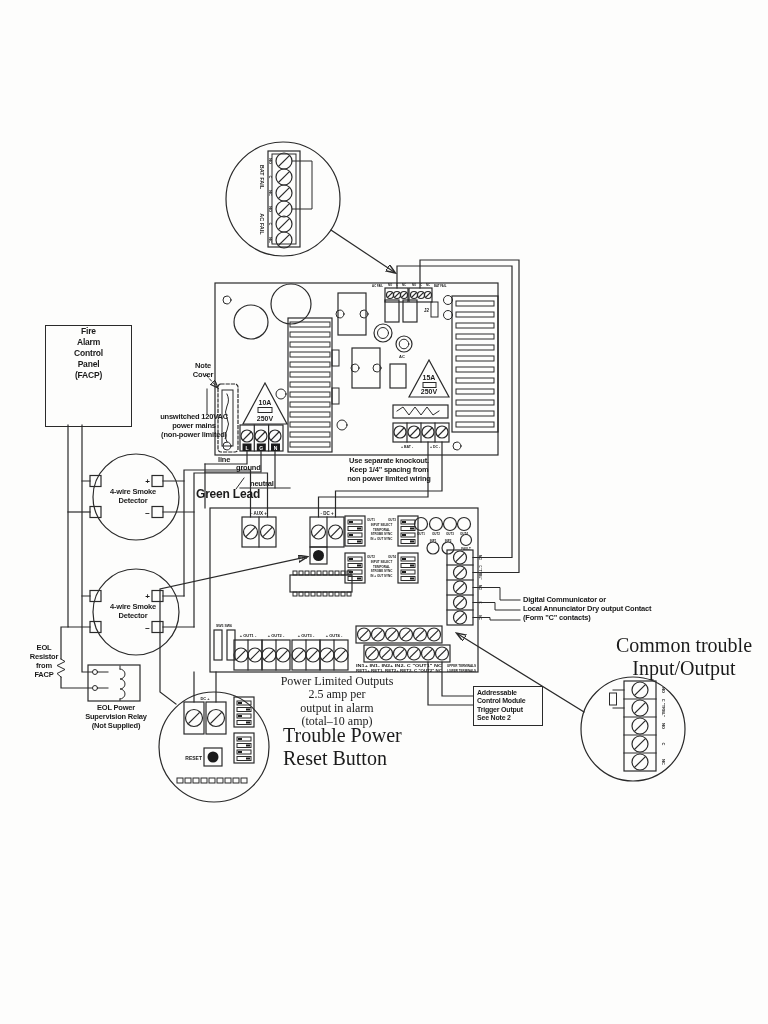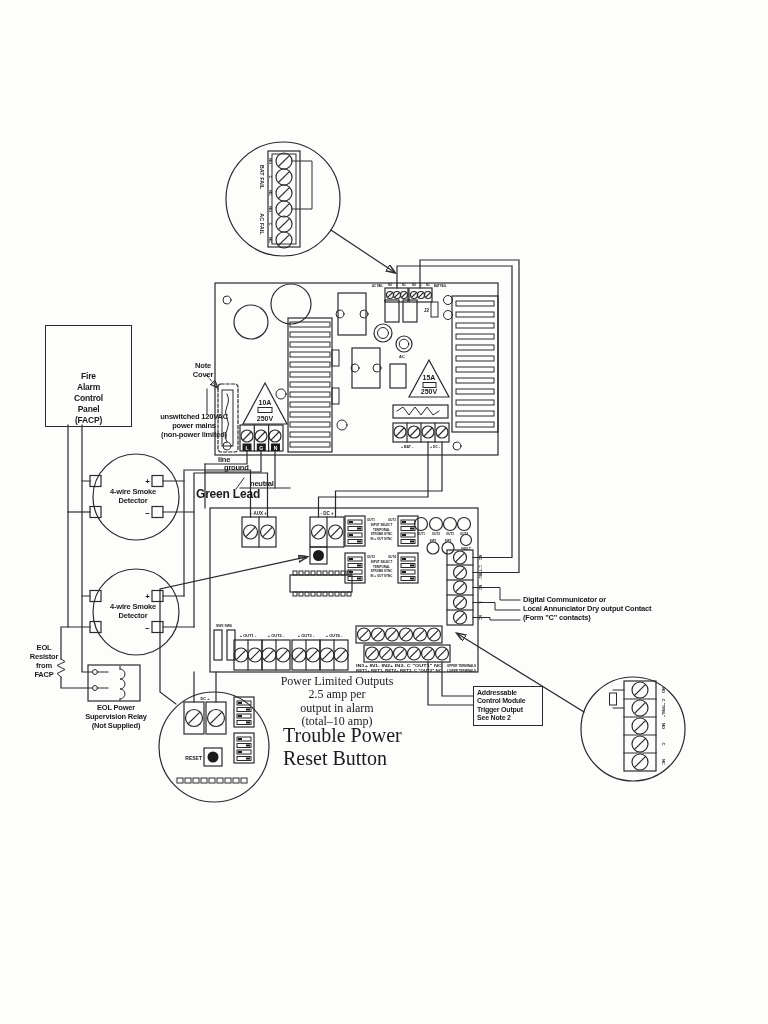--- a/index.html
+++ b/index.html
@@ -14,21 +14,21 @@
   .t28{font-size:2.8px}.t3{font-size:3px}.t32{font-size:3.2px}.t35{font-size:3.5px}
   .t4{font-size:4px}.t45{font-size:4.5px}.t5{font-size:5px}.t55{font-size:5.5px}
   .t7{font-size:7px}.t8{font-size:8px}
   .wt{fill:#ffffff}
   .lbl{position:absolute;white-space:pre-line;font-weight:700;font-size:7.5px;line-height:1.2;letter-spacing:-0.2px}
   .c{text-align:center}
   .serif{font-family:"Liberation Serif","DejaVu Serif",serif;font-weight:400;letter-spacing:0}
   .big{font-size:20px;line-height:1.15}
   .med{font-size:12px;line-height:1.12}
   .boxed{border:1.3px solid #2a2a2a;padding:2px 3px}
-  .facp{border:1.6px solid #2a2a2a;display:flex;align-items:flex-end;justify-content:center;
+  .facp{border:1.6px solid #2a2a2a;display:flex;align-items:flex-start;justify-content:center;
         font-size:8.5px;line-height:1.3}
 </style>
 </head>
 <body>
 
 <div id="page">
 
 <svg width="768" height="1024" viewBox="0 0 768 1024">
   <defs>
     <marker id="ah" markerWidth="9" markerHeight="8" refX="6.5" refY="3" orient="auto">
@@ -499,41 +499,46 @@
 Panel
 (FACP)</span>
   </div>
 
   <div class="lbl c" style="left:180px;top:361px;width:46px">Note
 Cover</div>
   <div class="lbl c" style="left:138px;top:412px;width:112px">unswitched 120VAC
 power mains
 (non-power limited)</div>
   <div class="lbl" style="left:218px;top:455px">line</div>
-  <div class="lbl" style="left:224px;top:463px">ground</div>
+  <div class="lbl" style="left:236px;top:463px">ground</div>
   <div class="lbl" style="left:250px;top:479px">neutral</div>
   <div class="lbl" style="left:196px;top:487px;font-size:12px">Green Lead</div>
+  <div class="lbl c" style="left:330px;top:456px;width:118px">Use separate knockout.
+Keep 1/4" spacing from
+non power limited wiring</div>
 
   <div class="lbl c" style="left:98px;top:487px;width:70px">4-wire Smoke
 Detector</div>
   <div class="lbl c" style="left:98px;top:602px;width:70px">4-wire Smoke
 Detector</div>
 
   <div class="lbl c" style="left:23px;top:643px;width:42px">EOL
 Resistor
 from
 FACP</div>
   <div class="lbl c" style="left:78px;top:703px;width:76px">EOL Power
 Supervision Relay
 (Not Supplied)</div>
 
   <div class="lbl" style="left:523px;top:595px;width:186px">Digital Communicator or
 Local Annunciator Dry output Contact
 (Form "C" contacts)</div>
 
+  <div class="lbl serif big c" style="left:608px;top:634px;width:152px">Common trouble
+Input/Output</div>
   <div class="lbl serif med c" style="left:278px;top:675px;width:118px">Power Limited Outputs
 2.5 amp per
 output in alarm
 (total–10 amp)</div>
   <div class="lbl serif big" style="left:283px;top:724px;width:175px">Trouble Power
 Reset Button</div>
 
   <div class="lbl boxed" style="left:473px;top:686px;width:62px;font-size:7px">Addressable
 Control Module
 Trigger Output

